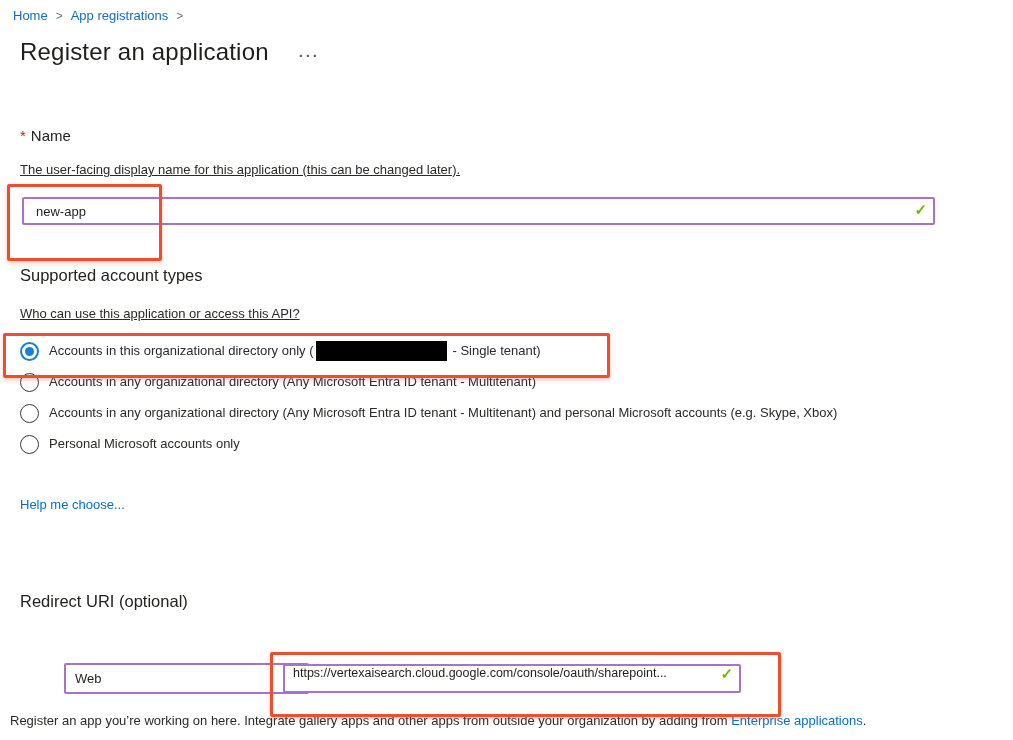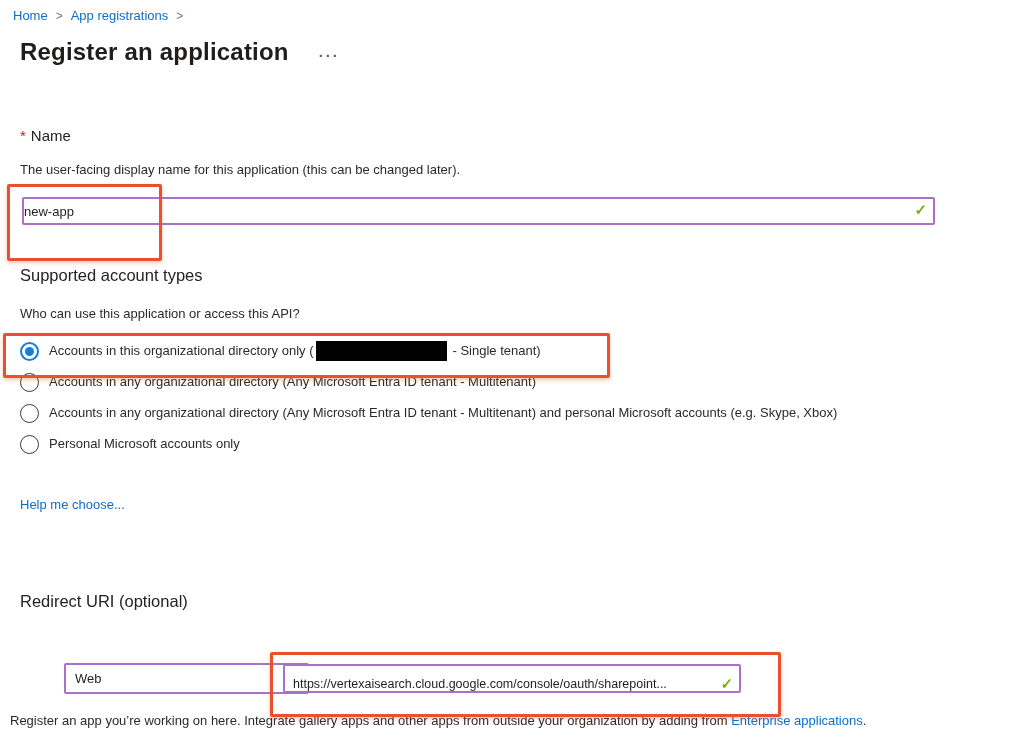--- a/index.html
+++ b/index.html
@@ -10,35 +10,35 @@
   }
   .abs{position:absolute;}
 
   
   .breadcrumb{left:13px;top:8px;font-size:13px;display:flex;align-items:center;}
   .crumb{color:#0f6fc7;cursor:pointer;}
   .crumb-sep{color:#69797e;margin:0 8px;font-size:12px;}
 
   
   .title-row{left:20px;top:38px;display:flex;align-items:center;gap:30px;}
-  .page-title{font-size:24px;font-weight:700;color:#1f1e1d;letter-spacing:.2px;}
+  .page-title{font-size:24px;font-weight:400;color:#1f1e1d;letter-spacing:.2px;}
   .more-btn{color:#5f5e5c;font-size:15px;font-weight:700;letter-spacing:2px;cursor:pointer;padding-top:6px;}
 
   
   .name-label{left:20px;top:127px;font-size:15px;color:#242322;}
   .req{color:#b4271f;margin-right:5px;}
-  .body-text{font-size:13px;color:#2b2a29;line-height:19px;}
+  .body-text{font-size:13px;color:#2b2a29;line-height:19px;text-decoration:underline;}
   .name-desc{left:20px;top:160px;}
 
   .input-wrap{left:22px;top:197px;width:913px;height:28px;}
   .text-input{
     box-sizing:border-box;width:100%;height:100%;
     border:2px solid #a872c9;border-radius:2px;background:#fff;
     font:13px "Liberation Sans",sans-serif;color:#201f1e;
-    padding:0 28px 0 0;outline:none;
+    padding:0 28px 0 12px;outline:none;
   }
   .check{position:absolute;right:8px;top:5px;color:#77b100;font-size:15px;font-weight:700;line-height:1;}
 
   
   .section-h{font-size:16.5px;color:#242322;font-weight:400;}
   .sat-h{left:20px;top:266px;}
   .sat-q{left:20px;top:304px;}
 
   
   .radio-group{left:20px;top:341px;display:flex;flex-direction:column;gap:11px;width:940px;}
@@ -56,21 +56,21 @@
   .ruri-h{left:20px;top:592px;}
   .ruri-desc{left:20px;top:606px;width:905px;}
   .select{
     left:20px;top:663px;width:245px;height:31px;box-sizing:border-box;
     display:flex;align-items:center;justify-content:space-between;
     border:2px solid #a872c9;border-radius:2px;background:#fff;
     font-size:13px;color:#201f1e;padding:0 10px 0 9px;cursor:pointer;margin-left:44px;
   }
   .uri-wrap{
     left:283px;top:664px;width:458px;height:29px;box-sizing:border-box;
-    display:flex;align-items:flex-end;
+    display:flex;align-items:flex-start;
     border:2px solid #a872c9;border-radius:2px;background:#fff;
   }
   .uri-text{flex:1;font-size:12.5px;color:#201f1e;padding:0 4px 0 8px;white-space:nowrap;overflow:hidden;}
   .uri-check{flex:none;color:#77b100;font-size:15px;font-weight:700;padding-right:6px;line-height:1;}
 
   
   .ann{position:absolute;border:3px solid #e8502e;border-radius:2px;
        box-shadow:0 2px 4px rgba(232,80,46,.35);pointer-events:none;z-index:6;background:transparent;}
   .ann1{left:7px;top:184px;width:149px;height:71px;}
   .ann2{left:3px;top:333px;width:601px;height:39px;}

